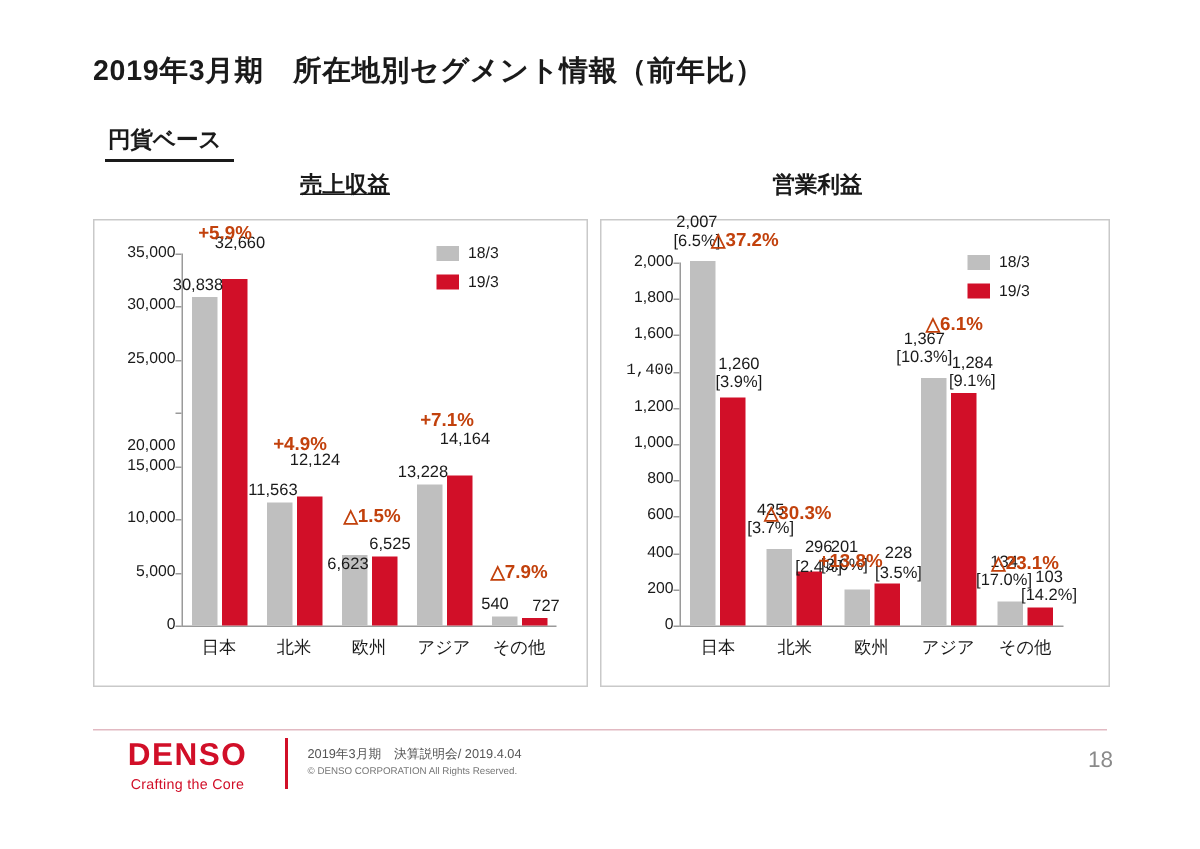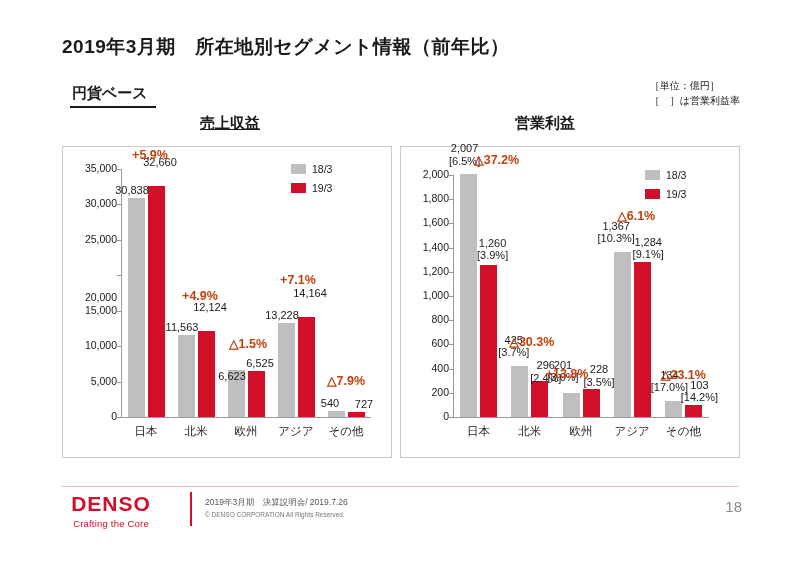--- a/index.html
+++ b/index.html
@@ -78,21 +78,21 @@
   .legend-swatch { width:15px; height:10px; margin-right:6px; }
   .legend-swatch.gray { background:#bfbfbf; }
   .legend-swatch.red  { background:#d10f28; }
 
   
   .footer-rule {
     position:absolute; left:62px; top:486px; width:676px; height:1px;
     background:#e2b9c2;
   }
   .logo {
-    position:absolute; left:56px; top:492px;
+    position:absolute; left:70px; top:492px;
     width:110px; text-align:center;
   }
   .logo-name {
     font-family:"Liberation Sans", sans-serif;
     font-size:21px; font-weight:bold; color:#d10f28; letter-spacing:1px;
   }
   .logo-tag {
     font-size:9.5px; color:#d10f28; letter-spacing:0.2px; margin-top:2px;
   }
   .logo-bar {
@@ -111,24 +111,20 @@
 </style>
 </head>
 <body>
 
 <div class="slide">
 
   <div class="title">2019年3月期　所在地別セグメント情報（前年比）</div>
   <div class="subtitle">円貨ベース</div>
   <div class="subtitle-underline"></div>
 
-  <div class="unit-note">
-    <div>［単位：億円］</div>
-    <div>［　］は営業利益率</div>
-  </div>
 
   <div class="chart-title" id="title-left">売上収益</div>
   <div class="chart-title" id="title-right">営業利益</div>
 
   <div class="panel" id="panel-left">
     <div class="plot" id="plot-left" style="left: 58px; top: 22px; width: 250px; height: 248px;"></div>
     <div class="legend" id="legend-left" style="left: 228px; top: 16px;">
       <div class="legend-row">
         <span class="legend-swatch gray"></span>
         <span>18/3</span>
@@ -210,21 +206,21 @@
       <div class="ytick" style="left: 0px; top: 214.6px; width: 48px;">400</div>
       <div class="tickmark" style="left: 48px; top: 197.4px;"></div>
       <div class="ytick" style="left: 0px; top: 190.4px; width: 48px;">600</div>
       <div class="tickmark" style="left: 48px; top: 173.2px;"></div>
       <div class="ytick" style="left: 0px; top: 166.2px; width: 48px;">800</div>
       <div class="tickmark" style="left: 48px; top: 149px;"></div>
       <div class="ytick" style="left: 0px; top: 142px; width: 48px;">1,000</div>
       <div class="tickmark" style="left: 48px; top: 124.8px;"></div>
       <div class="ytick" style="left: 0px; top: 117.8px; width: 48px;">1,200</div>
       <div class="tickmark" style="left: 48px; top: 100.6px;"></div>
-      <div class="ytick" style="left: 0px; top: 93.6px; width: 48px;">1,400</div>
+      <div class="ytick" style="left: 0px; top: 93.6px; width: 48px; font-family: Liberation Mono, monospace;">1,400</div>
       <div class="tickmark" style="left: 48px; top: 76.4px;"></div>
       <div class="ytick" style="left: 0px; top: 69.4px; width: 48px;">1,600</div>
       <div class="tickmark" style="left: 48px; top: 52.2px;"></div>
       <div class="ytick" style="left: 0px; top: 45.2px; width: 48px;">1,800</div>
       <div class="tickmark" style="left: 48px; top: 28px;"></div>
       <div class="ytick" style="left: 0px; top: 21px; width: 48px;">2,000</div>
       <div class="bar gray" style="left: 59.1px; top: 27.153px; width: 17px; height: 242.847px; position: absolute;"></div>
       <div class="bar red" style="left: 79.1px; top: 117.54px; width: 17px; height: 152.46px; position: absolute;"></div>
       <div class="xlabel" style="left: 39.6px; top: 277px; width: 76px;">日本</div>
       <div class="vlabel" style="left: 33.6px; top: -4.847px; width: 60px;">2,007<br>[6.5%]</div>
@@ -256,18 +252,18 @@
       <div class="pct" style="left: 240.4px; top: 219.786px; width: 84px; text-align: center;">△23.1%</div>
     </div>
 
   <div class="footer-rule"></div>
   <div class="logo">
     <div class="logo-name">DENSO</div>
     <div class="logo-tag">Crafting the Core</div>
   </div>
   <div class="logo-bar"></div>
   <div class="footer-text">
-    <div class="l1">2019年3月期　決算説明会/ 2019.7.26</div>
+    <div class="l1">2019年3月期　決算説明会/ 2019.4.04</div>
     <div class="l2">© DENSO CORPORATION All Rights Reserved.</div>
   </div>
   <div class="page-num">18</div>
 
 </div>
 
 </body></html>

